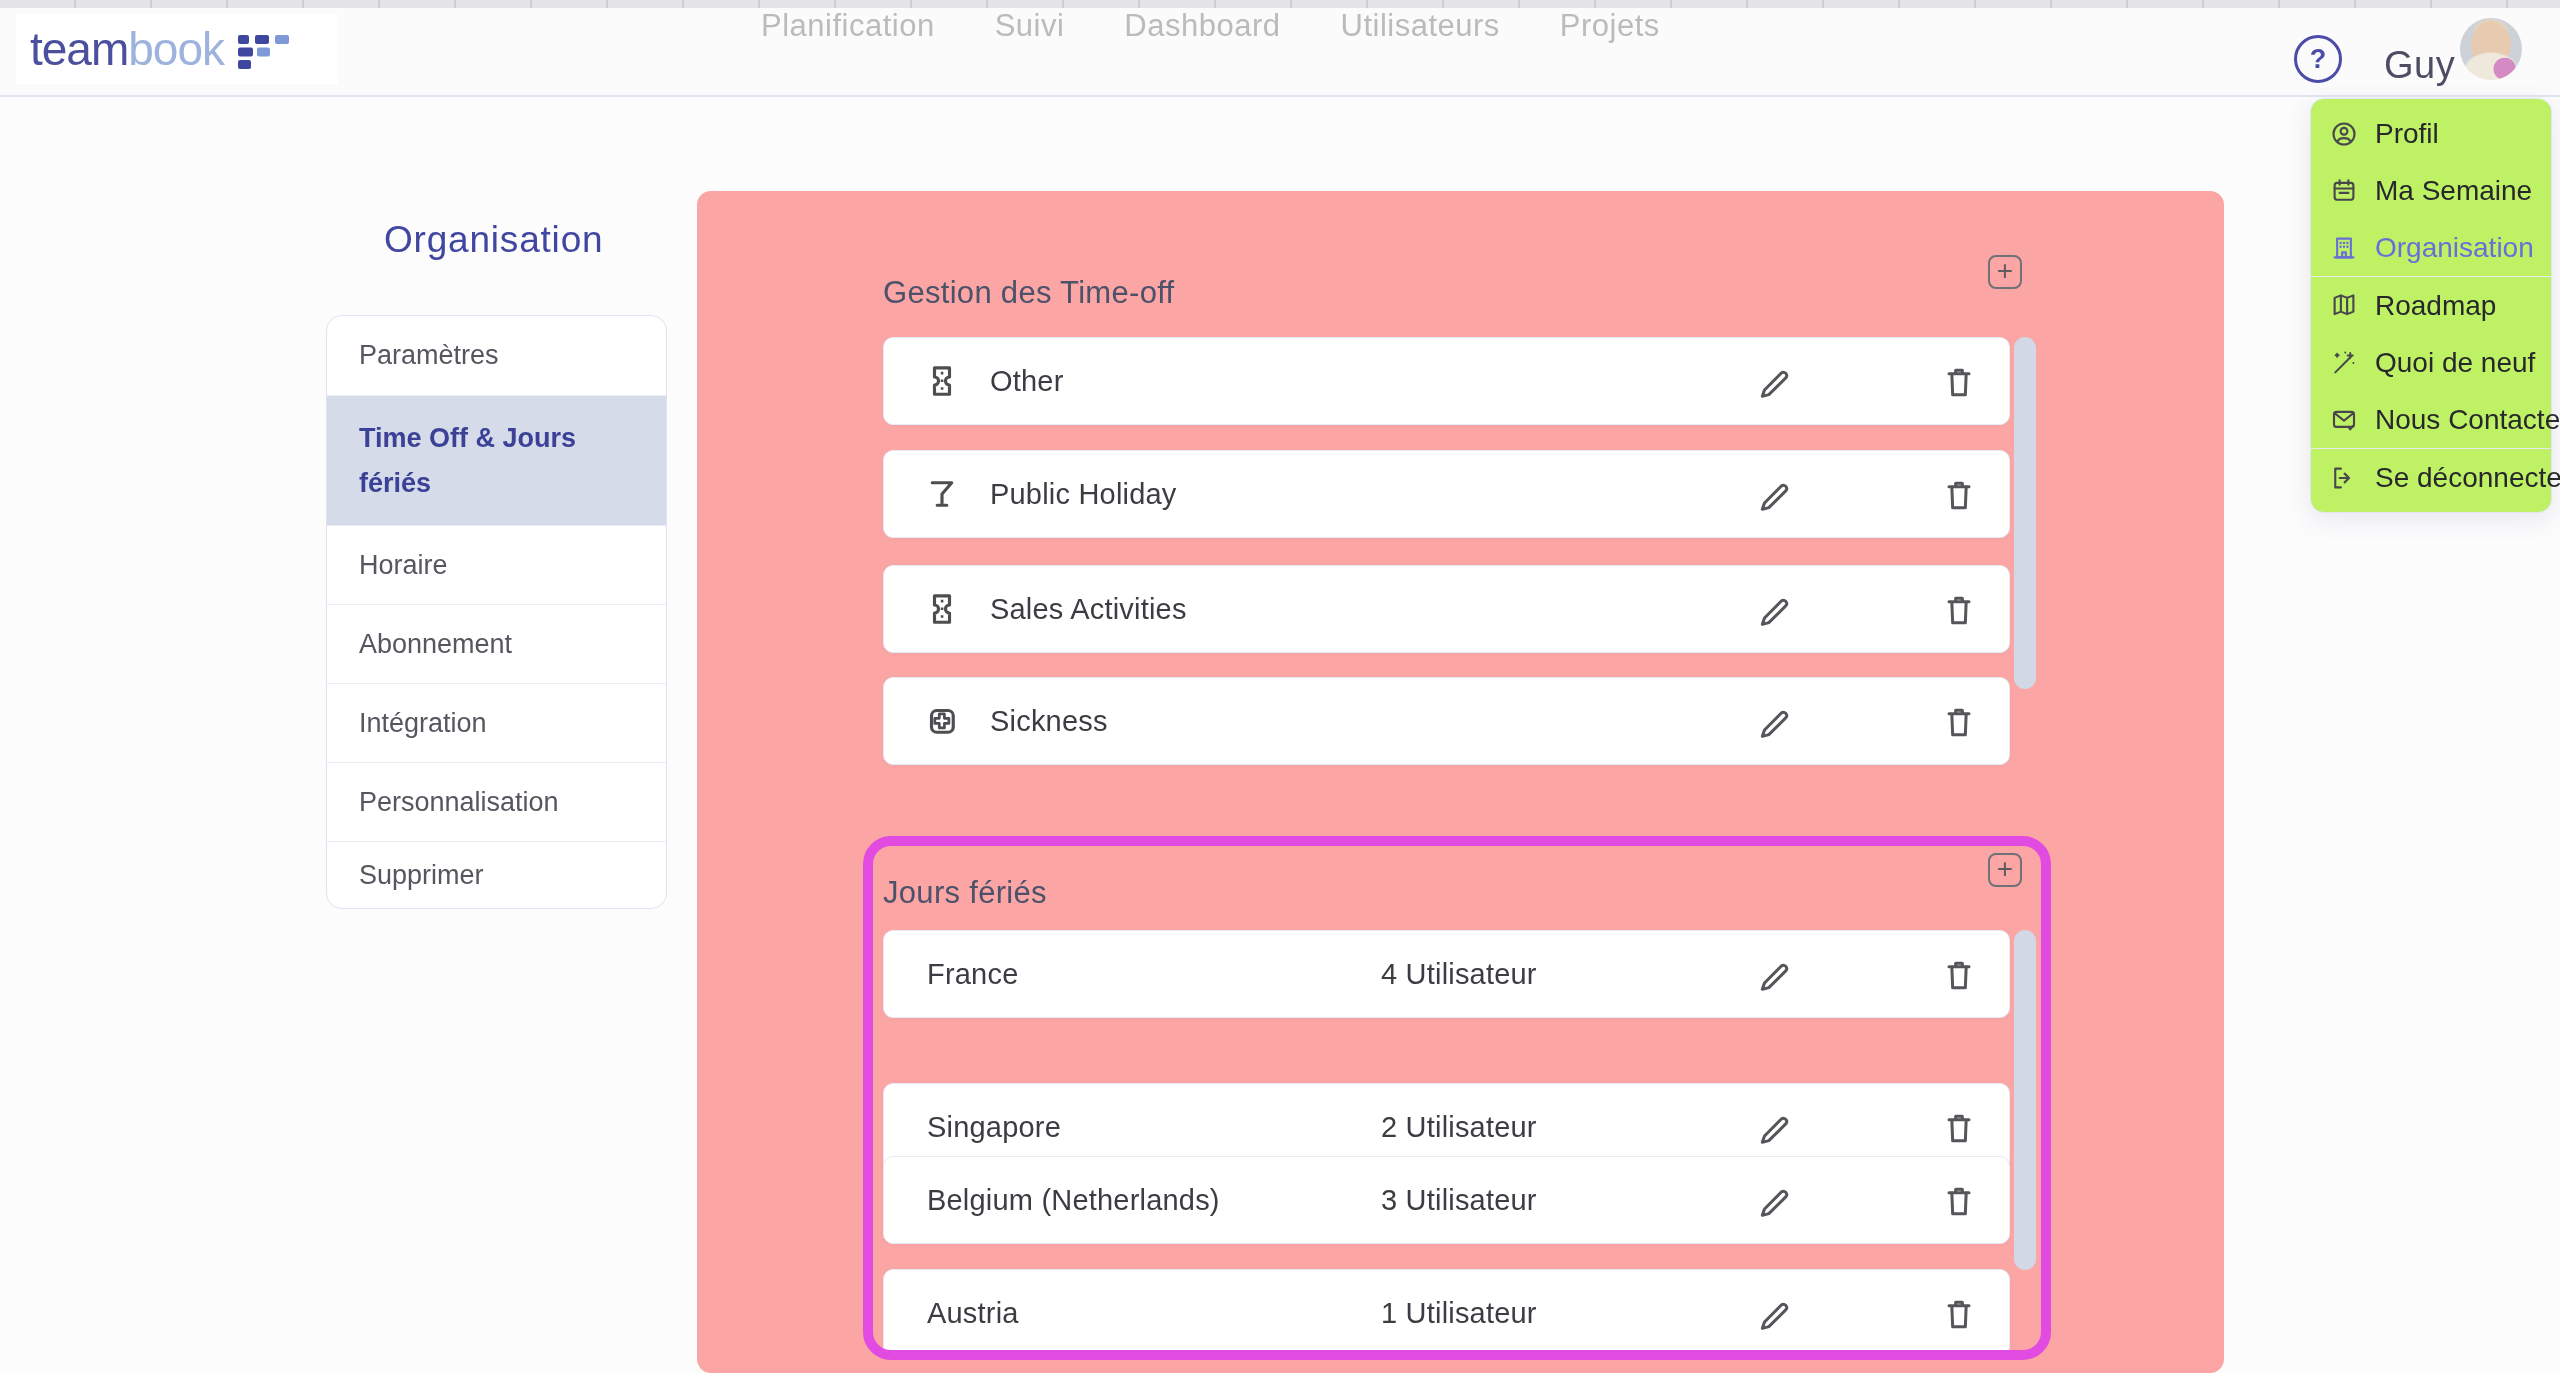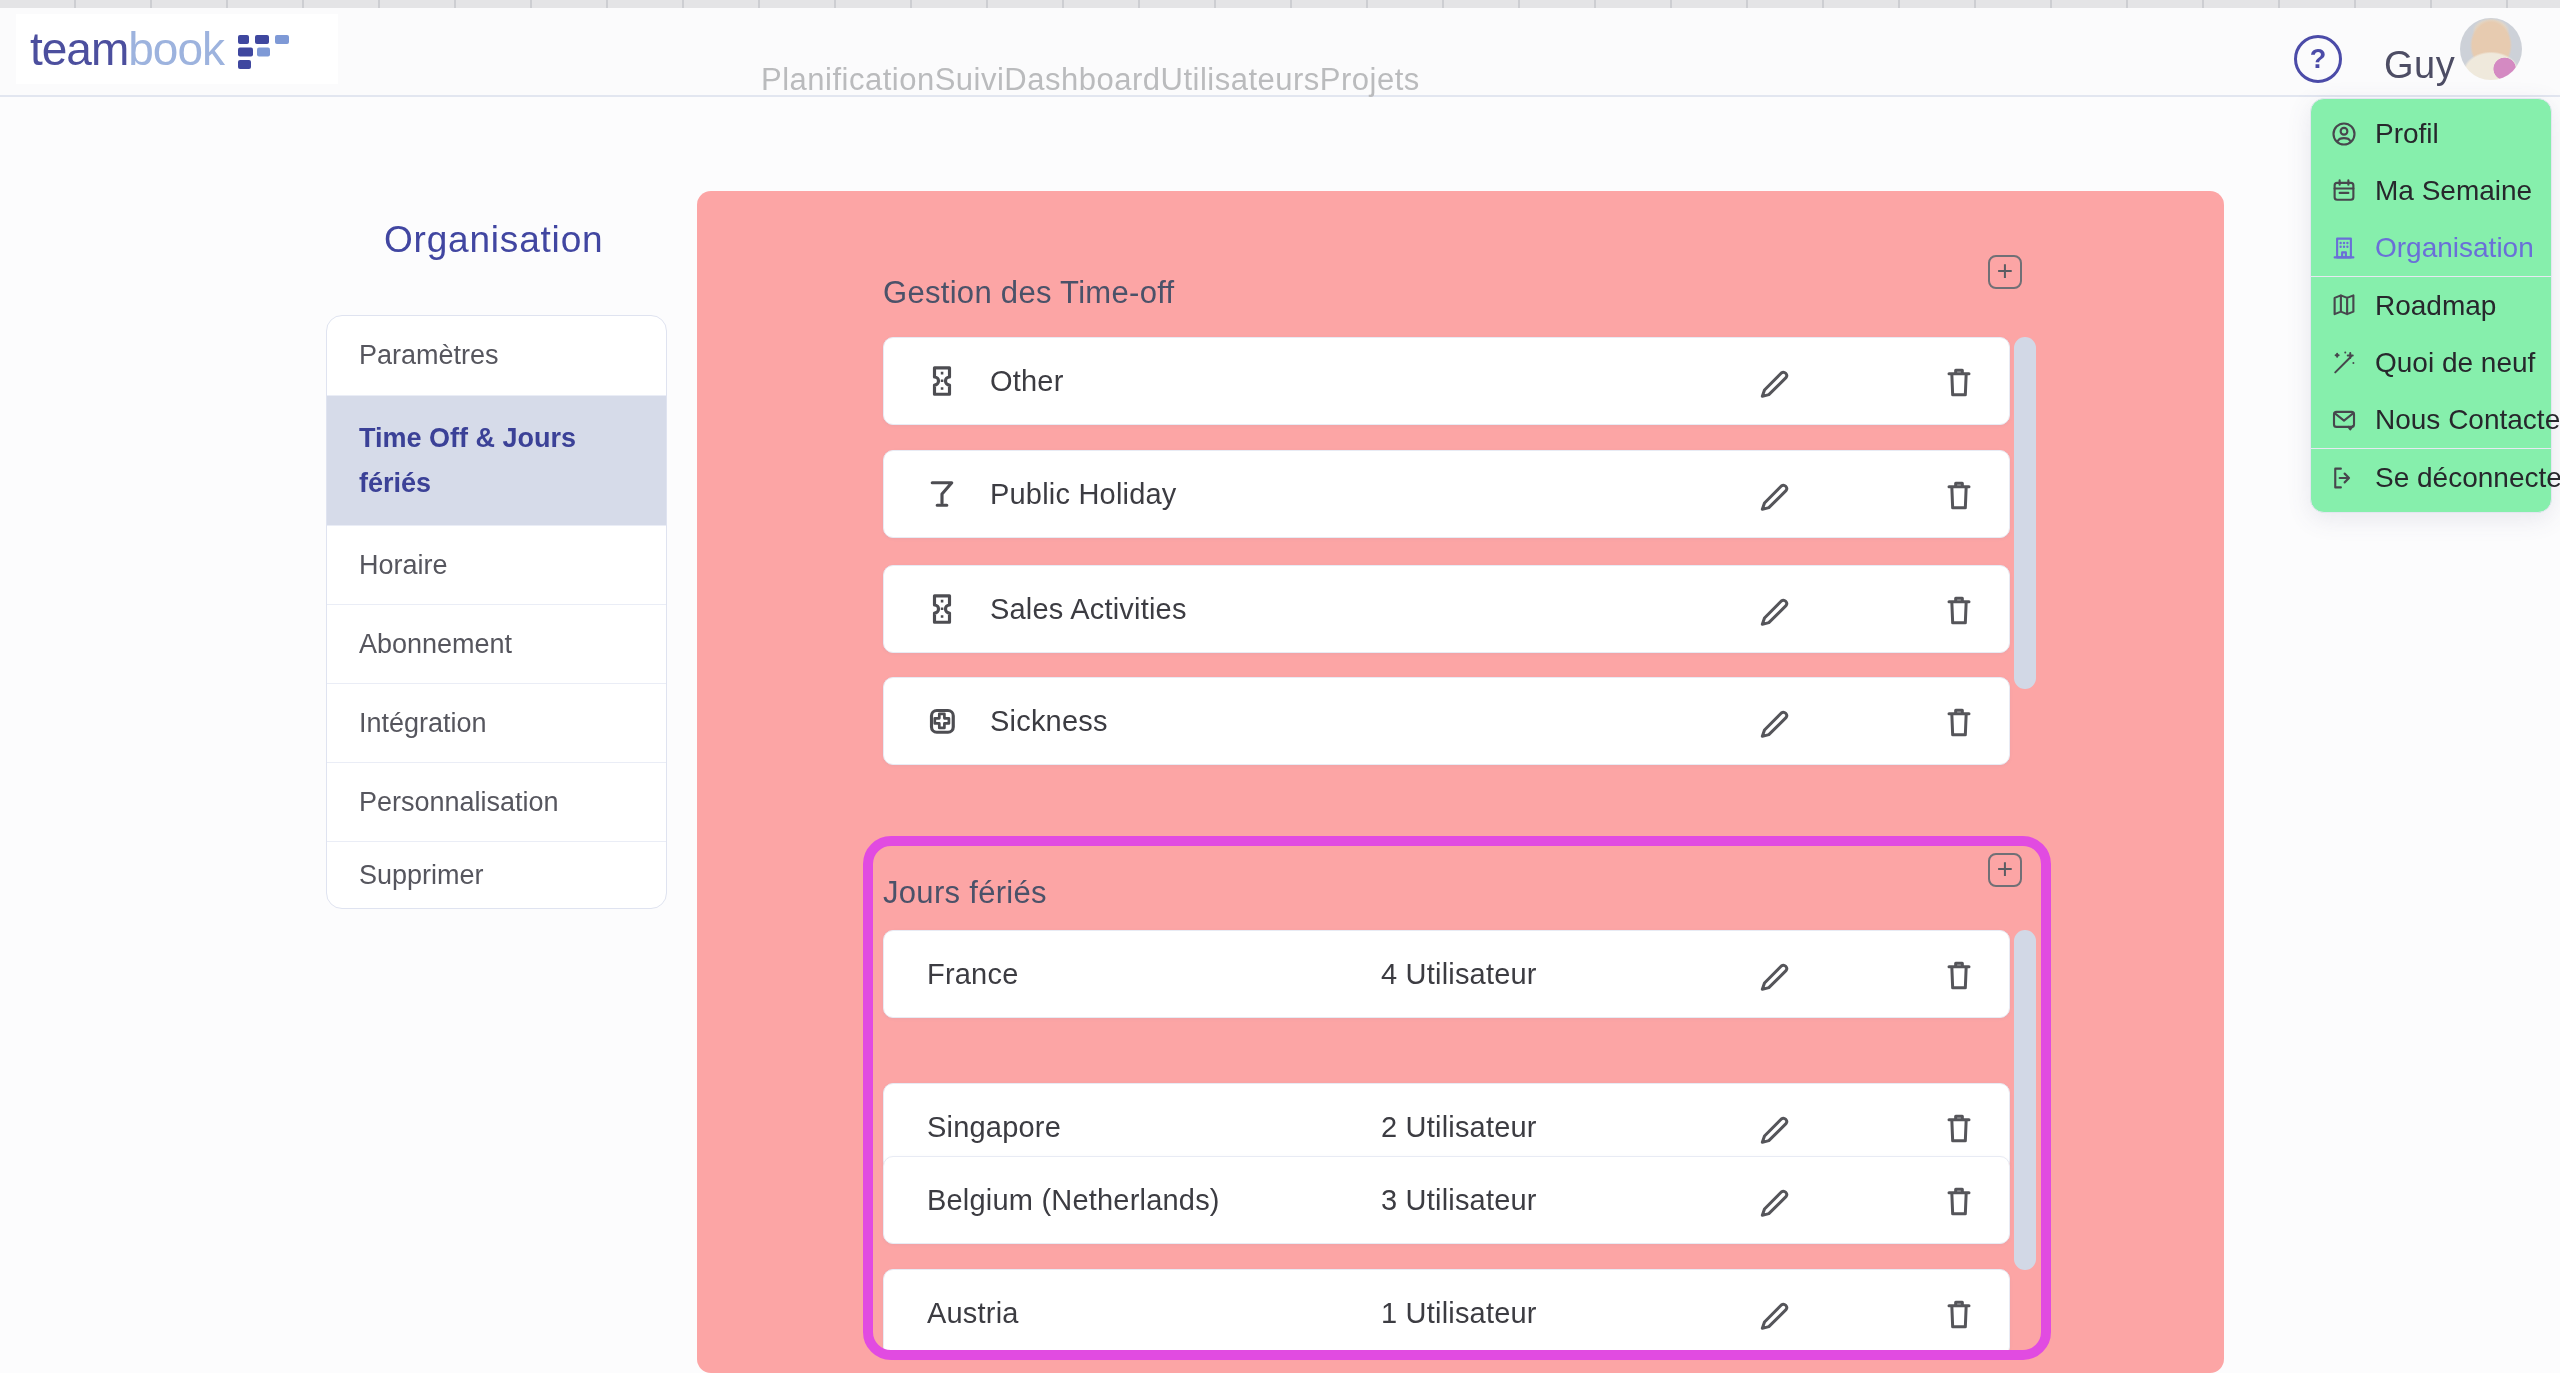--- a/index.html
+++ b/index.html
@@ -12,37 +12,37 @@
 
   
   .topbar{position:absolute;left:0;top:8px;width:2560px;height:87px;background:#fbfbfc;
           border-bottom:2px solid #e2e6f0;}
   .logo{position:absolute;left:16px;top:6px;width:322px;height:70px;background:#ffffff;
         display:flex;align-items:center;padding-left:14px;box-sizing:border-box;}
   .logo-text{font-size:46px;letter-spacing:-1px;font-weight:400;line-height:1;}
   .logo-team{color:#4c4f9e;}
   .logo-book{color:#9db3de;}
   .logo-blocks{margin-left:14px;margin-top:6px;}
-  .main-nav{position:absolute;left:761px;top:0;height:85px;display:flex;align-items:center;margin-top:29px;}
+  .main-nav{position:absolute;left:761px;top:0;height:85px;display:flex;gap:60px;}
   .nav-link{font-size:31px;color:#babbbd;letter-spacing:.5px;cursor:pointer;text-decoration:none;}
   .help-btn{position:absolute;left:2294px;top:27px;width:48px;height:48px;border:3px solid #4b4ba8;
             border-radius:50%;box-sizing:border-box;display:flex;align-items:center;justify-content:center;
             color:#4b4ba8;font-size:27px;font-weight:700;cursor:pointer;background:#fbfbfc;}
   .user-name{position:absolute;left:2384px;top:36px;font-size:38px;color:#4d4d64;letter-spacing:.5px;}
   .avatar{position:absolute;left:2460px;top:10px;width:62px;height:62px;border-radius:50%;overflow:hidden;
           background-color:#cdd1d8;
           background-image:
             radial-gradient(circle at 72% 82%, #d48ac2 0 16%, rgba(212,138,194,0) 17%),
             radial-gradient(ellipse 46% 34% at 50% 88%, #efe9dc 0 90%, rgba(239,233,220,0) 100%),
             radial-gradient(ellipse 34% 42% at 50% 44%, #e7cbb0 0 88%, rgba(231,203,176,0) 100%),
             radial-gradient(ellipse 30% 20% at 50% 20%, #e2d6c6 0 80%, rgba(226,214,198,0) 100%);
           cursor:pointer;}
 
   
-  .user-menu{position:absolute;left:2310px;top:98px;width:242px;background:#86efac;
+  .user-menu{position:absolute;left:2310px;top:98px;width:242px;background:#bef264;
              border:1px solid #e3e6f1;border-radius:14px;box-shadow:0 6px 24px rgba(80,80,120,.12);
              padding:6px 0;box-sizing:border-box;z-index:5;}
   .menu-item{height:57px;display:flex;align-items:center;cursor:pointer;}
   .menu-icon{width:30px;height:30px;margin-left:18px;flex:0 0 30px;display:flex;align-items:center;justify-content:center;}
   .menu-icon svg{stroke:#47474d;fill:none;stroke-width:1.7;stroke-linecap:round;stroke-linejoin:round;}
   .menu-label{margin-left:16px;font-size:28px;color:#27272c;white-space:nowrap;}
   .menu-item.active .menu-label{color:#6a6fd8;}
   .menu-item.active .menu-icon svg{stroke:#6a6fd8;}
   .menu-divider{height:1px;background:#e6e9f1;margin:0;}
 

